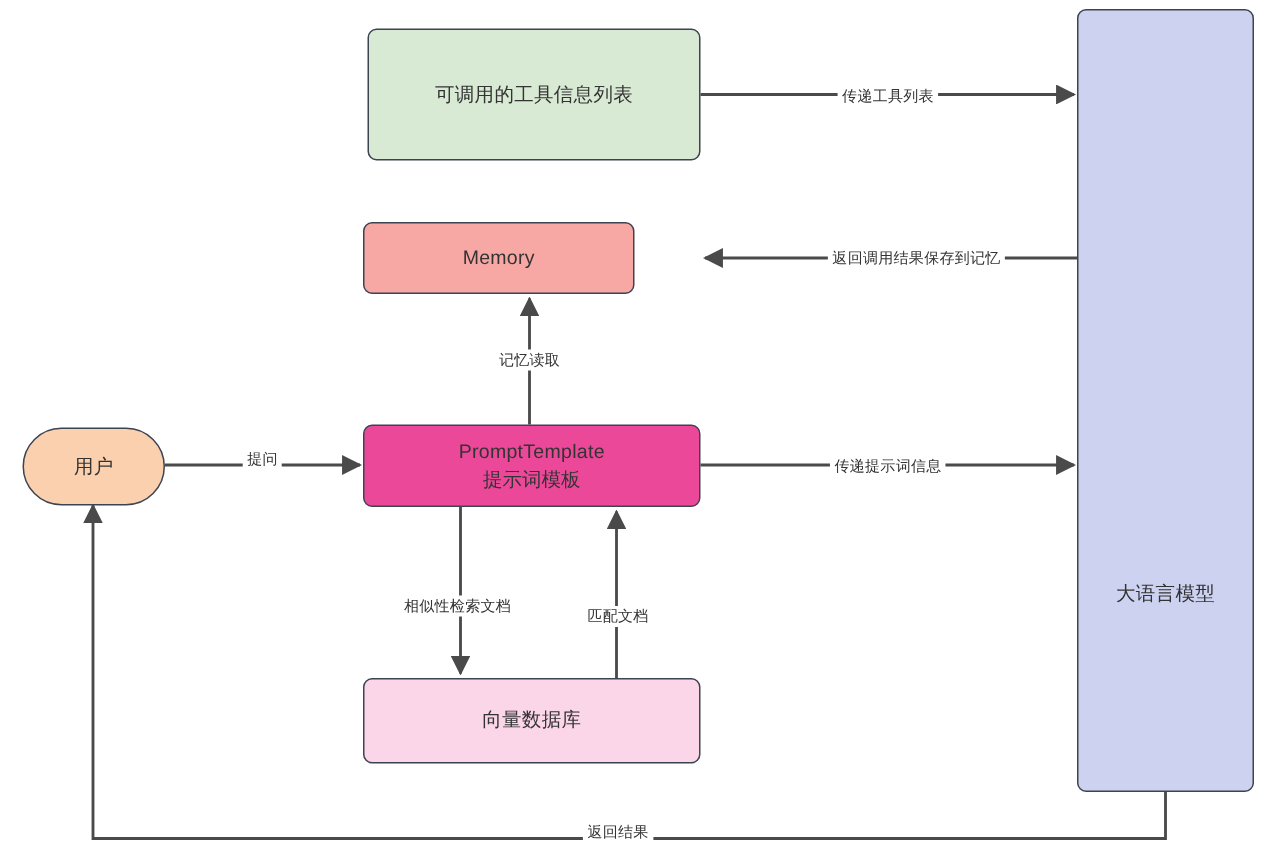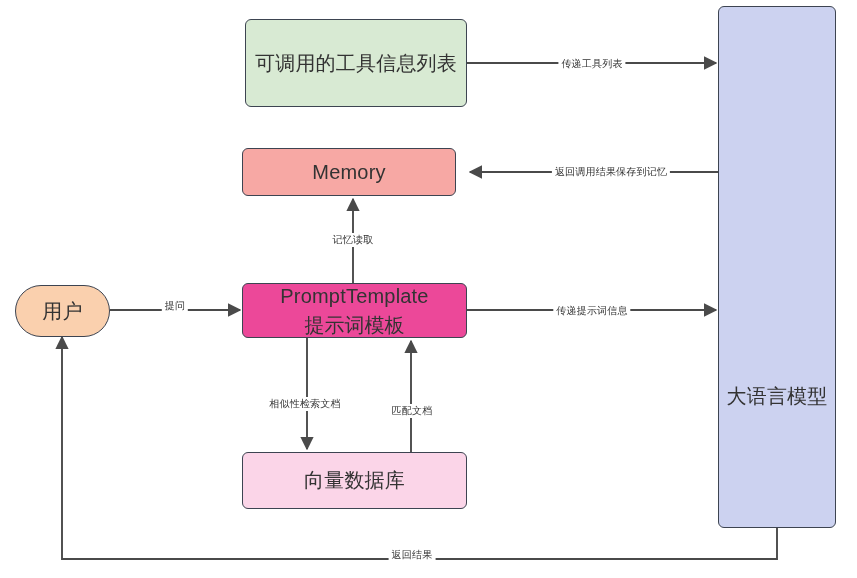--- a/index.html
+++ b/index.html
@@ -27,21 +27,21 @@
   }
   .node {
     position: absolute;
     box-sizing: border-box;
     border: 1.6px solid #3d4451;
     display: flex;
     align-items: center;
     justify-content: center;
     text-align: center;
     color: #333333;
-    font-size: 20px;
+    font-size: 13px;
     line-height: 1.45;
     border-radius: 6px;
   }
   .node-label {
     display: block;
     white-space: pre-line;
     letter-spacing: 0.2px;
   }
   .node-sub {
     display: block;
@@ -91,21 +91,21 @@
       <path d="M 411 452 L 411 341" marker-end="url(#arrow)"></path>
 
       <path d="M 777 528 L 777 559 L 62 559 L 62 337" marker-end="url(#arrow)"></path>
     </g>
   </svg>
 
   <div class="node" id="node-tools" style="left:245px; top:19px; width:222px; height:88px;">
     <span class="node-label">可调用的工具信息列表</span>
   </div>
 
-  <div class="node" id="node-memory" style="left:242px; top:148px; width:214px; height:48px;">
+  <div class="node" id="node-memory" style="left:242px; top:148px; width:181px; height:48px;">
     <span class="node-label">Memory</span>
   </div>
 
   <div class="node" id="node-prompt" style="left:242px; top:283px; width:225px; height:55px; flex-direction:column;">
     <span class="node-label">PromptTemplate</span>
     <span class="node-sub">提示词模板</span>
   </div>
 
   <div class="node" id="node-vector" style="left:242px; top:452px; width:225px; height:57px;">
     <span class="node-label">向量数据库</span>

